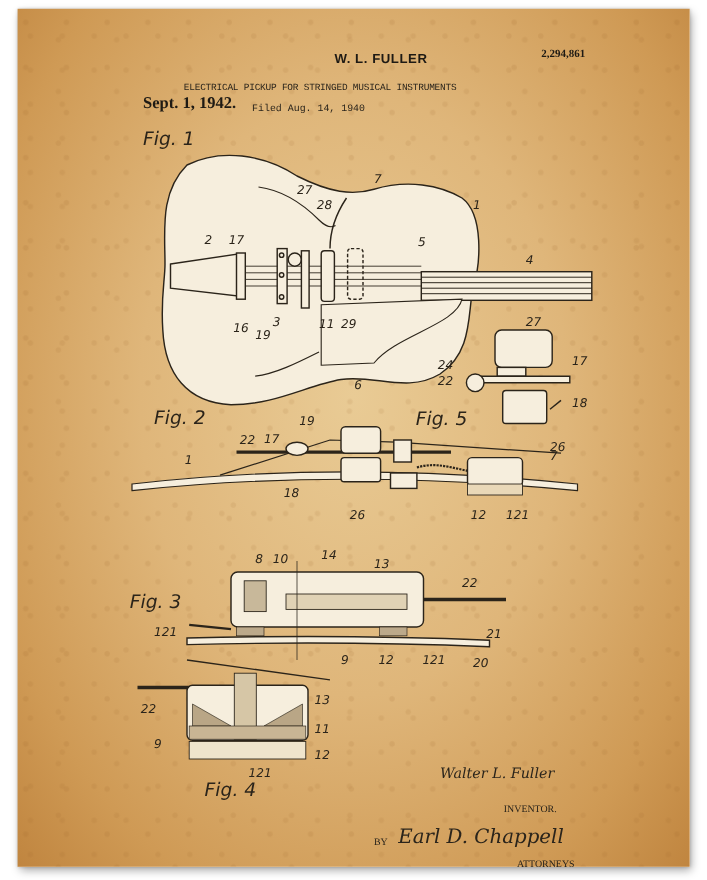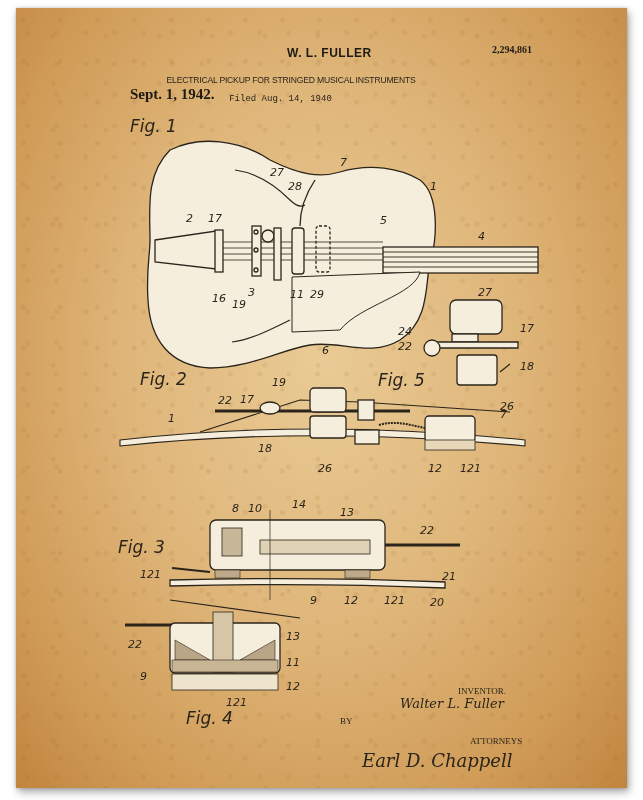--- a/index.html
+++ b/index.html
@@ -9,27 +9,27 @@
       radial-gradient(ellipse at 50% 45%, #e9cb95 0%, #dfb67a 45%, #cf9a55 80%, #c0853f 100%);
     box-shadow:2px 4px 8px rgba(0,0,0,0.35), 0 0 3px rgba(0,0,0,0.2);}
   .grain{position:absolute;inset:0;opacity:.35;
     background:
       radial-gradient(circle at 20% 30%, rgba(150,95,40,.35) 0 2px, transparent 3px),
       radial-gradient(circle at 70% 60%, rgba(150,95,40,.3) 0 2px, transparent 3px),
       radial-gradient(circle at 40% 80%, rgba(150,95,40,.3) 0 2px, transparent 3px);
     background-size:37px 41px, 53px 47px, 29px 31px;}
   .hdr{position:absolute;top:44px;font-weight:bold;color:#1e1a14;}
   .date{left:130px;font-family:"Liberation Serif",serif;font-size:15px;margin-top:42px;}
-  .inv{left:287px;font-size:12px;letter-spacing:.5px;top:46px;text-align:center;}
+  .inv{left:304px;font-size:12px;letter-spacing:.5px;top:46px;text-align:center;}
   .num{left:492px;font-family:"Liberation Serif",serif;font-size:10px;}
-  .title{position:absolute;top:75px;left:0;width:582px;text-align:center;font-family:Liberation Sans, sans-serif;font-size:8.6px;color:#2a241b;letter-spacing:-0.2px;}
+  .title{position:absolute;top:75px;left:0;width:582px;text-align:center;font-family:Liberation Mono, monospace;font-size:8.6px;color:#2a241b;letter-spacing:-0.2px;}
   .filed{position:absolute;top:94px;left:0;width:561px;text-align:center;font-family:"Liberation Mono",monospace;font-size:9px;color:#2a241b;}
   svg.draw{position:absolute;left:0;top:0;}
   .lbl{font-family:"DejaVu Sans",sans-serif;font-style:italic;fill:#2b241a;}
-  .sig-label{position:absolute;font-family:"Liberation Serif",serif;color:#2a241b;}
+  .sig-label{position:absolute;font-family:"Liberation Serif",serif;color:#2a241b;margin-top:44px;}
   .sig{position:absolute;font-family:"DejaVu Serif",serif;font-style:italic;color:#2a241b;}
 </style>
 </head>
 <body>
 
 <div class="poster">
   <div class="grain"></div>
 </div>
 
 <div class="hdr date">Sept. 1, 1942.</div>

